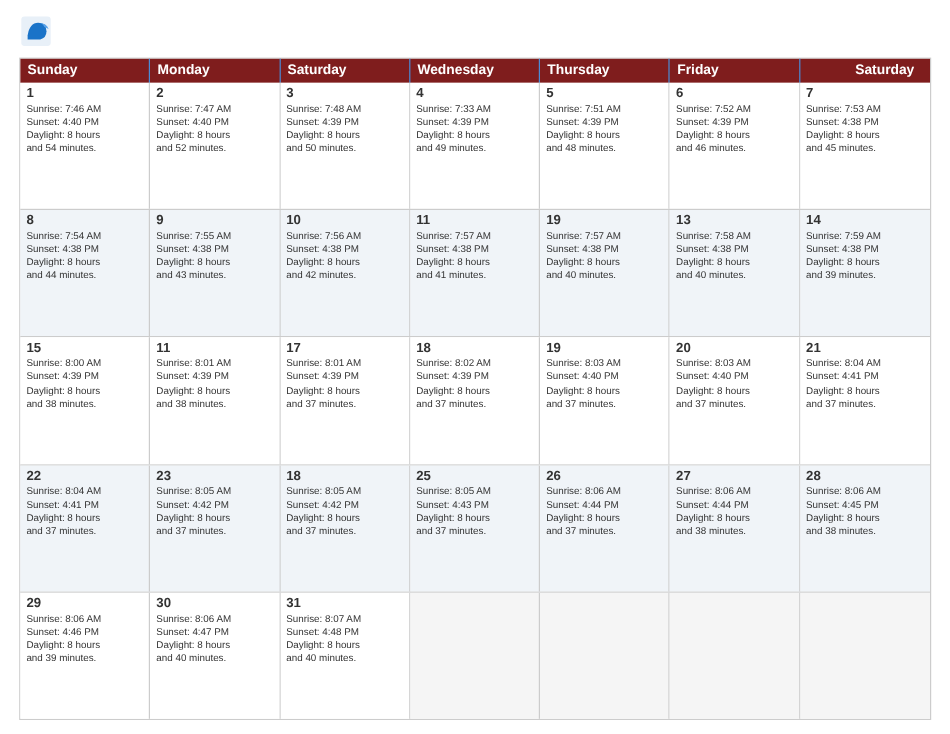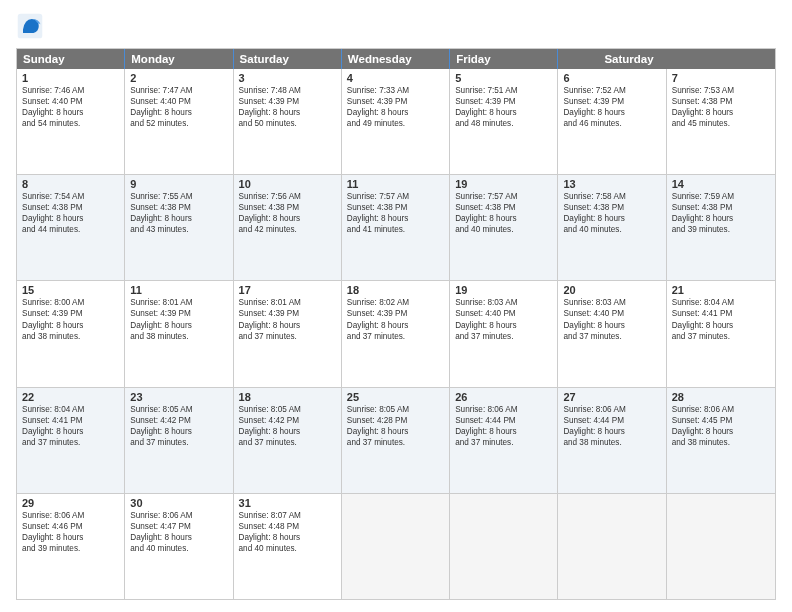--- a/index.html
+++ b/index.html
@@ -56,21 +56,21 @@
     }
     .calendar {
       flex: 1;
       display: flex;
       flex-direction: column;
       border: 1px solid #ccc;
     }
     .cal-header {
       display: grid;
       grid-template-columns: repeat(7, 1fr);
-      background: #737373;
+      background: #7f1d1d;
     }
     .cal-header-cell {
       color: #fff;
       font-size: 11.5px;
       font-weight: bold;
       padding: 4px 6px;
       border-right: 1px solid #4a8bd5;
       text-align: left;
     }
     .cal-header-cell:last-child { border-right: none; margin-left: 40px; }
@@ -133,20 +133,21 @@
       <div class="subtitle"></div>
     </div>
   </div>
 
   <div class="calendar">
     <div class="cal-header" id="cal-header">
         <div class="cal-header-cell">Sunday</div>
         <div class="cal-header-cell">Monday</div>
         <div class="cal-header-cell">Saturday</div>
         <div class="cal-header-cell">Wednesday</div>
+        <div class="cal-header-cell">Thursday</div>
         <div class="cal-header-cell">Friday</div>
         <div class="cal-header-cell">Saturday</div>
       </div>
     <div class="cal-body" id="cal-body">
         <div class="cal-row">
           <div class="cal-cell">
             <span class="day-num">1</span>
             <span class="cell-line">Sunrise: 7:46 AM</span>
             <span class="cell-line">Sunset: 4:40 PM</span>
             <span class="cell-line">Daylight: 8 hours</span>
@@ -315,21 +316,21 @@
           <div class="cal-cell shaded">
             <span class="day-num">18</span>
             <span class="cell-line">Sunrise: 8:05 AM</span>
             <span class="cell-line">Sunset: 4:42 PM</span>
             <span class="cell-line">Daylight: 8 hours</span>
             <span class="cell-line">and 37 minutes.</span>
           </div>
           <div class="cal-cell shaded">
             <span class="day-num">25</span>
             <span class="cell-line">Sunrise: 8:05 AM</span>
-            <span class="cell-line">Sunset: 4:28 PM</span>
+            <span class="cell-line">Sunset: 4:43 PM</span>
             <span class="cell-line">Daylight: 8 hours</span>
             <span class="cell-line">and 37 minutes.</span>
           </div>
           <div class="cal-cell shaded">
             <span class="day-num">26</span>
             <span class="cell-line">Sunrise: 8:06 AM</span>
             <span class="cell-line">Sunset: 4:44 PM</span>
             <span class="cell-line">Daylight: 8 hours</span>
             <span class="cell-line">and 37 minutes.</span>
           </div>

